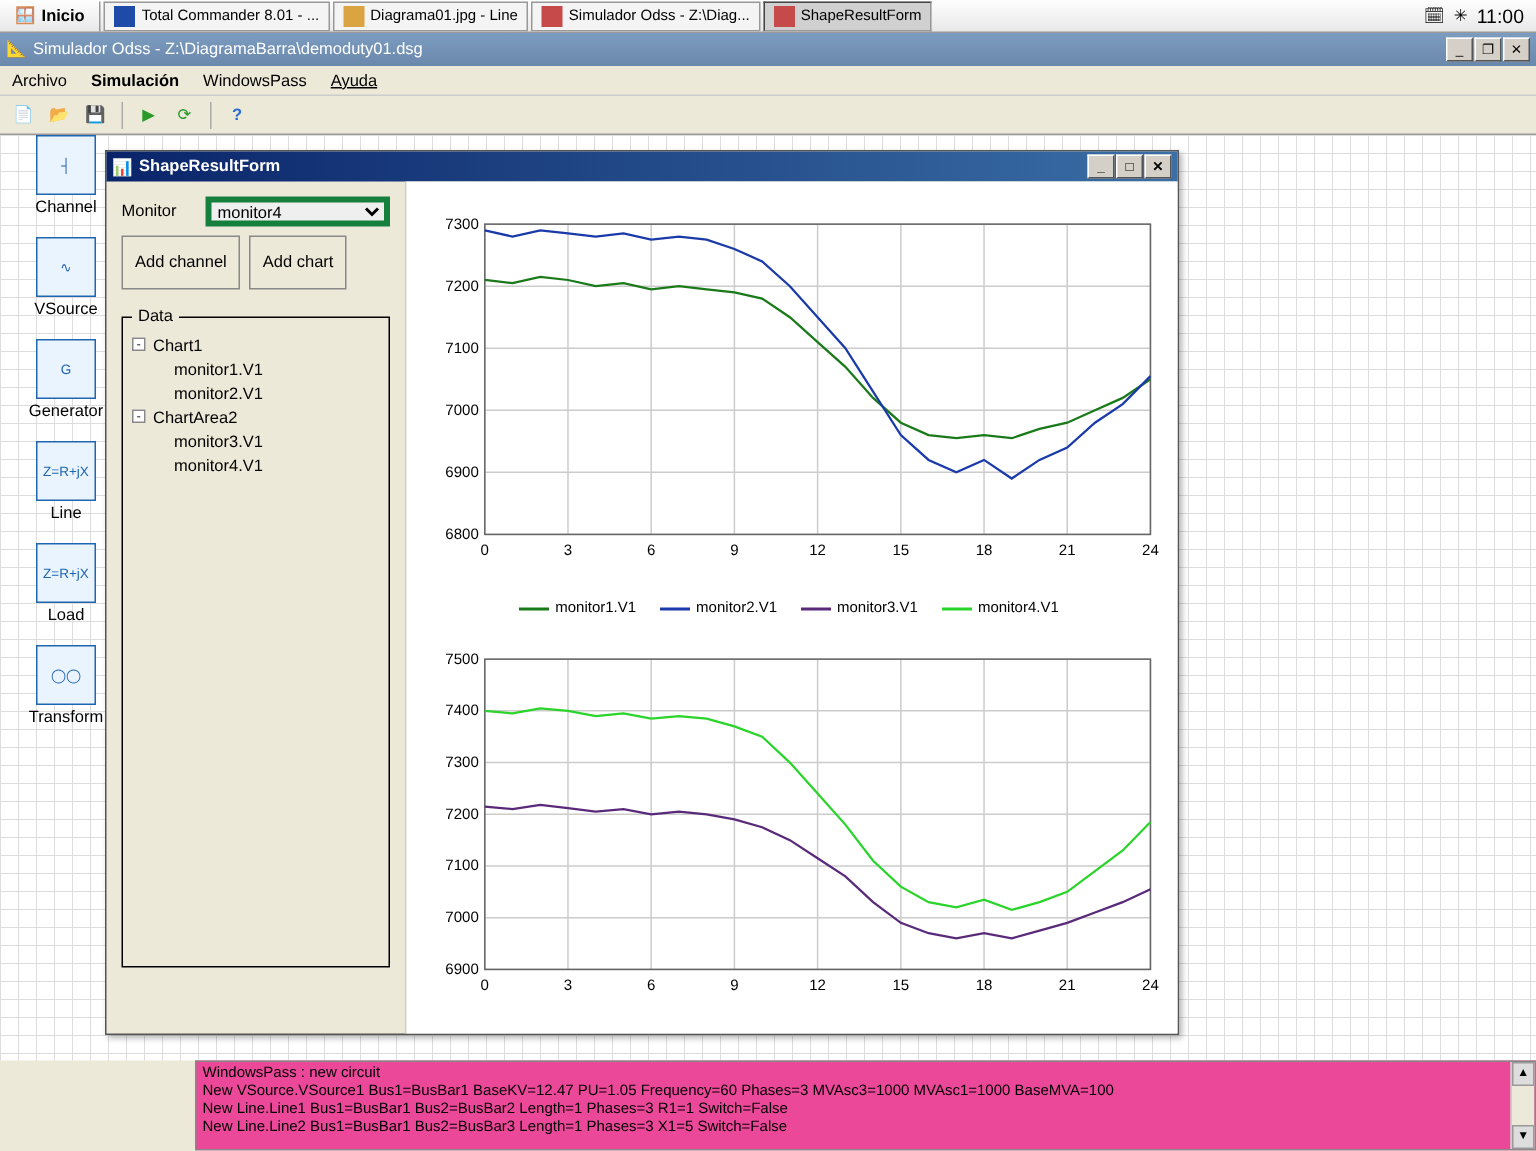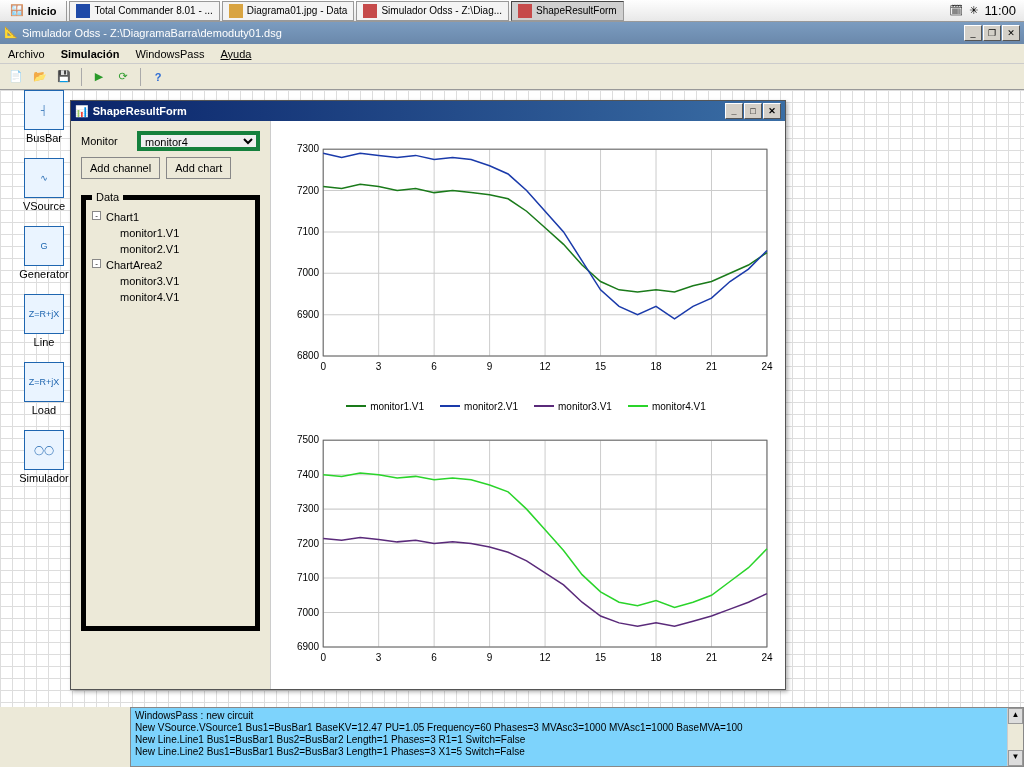--- a/index.html
+++ b/index.html
@@ -38,57 +38,57 @@
 
 
 .dialog { position: absolute; top: 100px; left: 70px; width: 716px; height: 590px; border: 1px solid #555; background: #ece9d8; box-shadow: 2px 2px 4px rgba(0,0,0,0.3); }
 .dlg-titlebar { height: 20px; background: linear-gradient(90deg, #0a246a, #3a6ea5); color: #fff; display: flex; align-items: center; padding: 0 4px; font-weight: bold; font-size: 11px; }
 .dlg-body { display: flex; height: calc(100% - 20px); justify-content: center; }
 .dlg-left { width: 200px; padding: 10px; border-right: 1px solid #ccc; }
 .frow { display: flex; align-items: center; margin-bottom: 6px; gap: 6px; }
 .frow label { width: 50px; }
 .frow select { flex: 1; height: 20px; border: 4px solid #15803d; font-size: 11px; }
 .btn-row { display: flex; gap: 6px; margin: 6px 0 12px; }
-.btn { height: 22px; padding: 0 8px; border: 1px solid #888; background: #ece9d8; cursor: pointer; font-size: 11px; }
-.dataset { border: 5px solid #000000; padding: 6px; position: relative; flex: 1; height: 440px;}
+.btn { height: 36px; padding: 0 8px; border: 1px solid #888; background: #ece9d8; cursor: pointer; font-size: 11px; }
+.dataset { border: 1px solid #000000; padding: 6px; position: relative; flex: 1; height: 440px;}
 .dataset legend { font-size: 11px; padding: 0 4px; }
 .tree { font-size: 11px; line-height: 16px; }
 .tree .node { padding-left: 14px; position: relative; }
 .tree .exp { position: absolute; left: 0; top: 2px; width: 9px; height: 9px; border: 1px solid #888; font-size: 8px; line-height: 7px; text-align: center; background: #fff; cursor: pointer; }
 
 
 .dlg-right { flex: 1; background: #fff; padding: 4px 8px 4px 4px; display: flex; flex-direction: column; }
 .chart-container { flex: 1; position: relative; }
 svg.chart { width: 100%; height: 100%; }
 .legend-row { text-align: center; font-size: 10px; padding: 4px 0; }
 .legend-item { display: inline-flex; align-items: center; gap: 4px; margin: 0 8px; }
 .leg-line { width: 20px; height: 2px; display: inline-block; }
 
 
-.console { position: absolute; bottom: 0; left: 130px; right: 0; height: 60px; background: #7dd3fc; border: 1px solid #888; font-family: Arial; font-size: 10px; padding: 2px 4px; overflow: hidden; line-height: 12px; }
+.console { position: absolute; bottom: 0; left: 130px; right: 0; height: 60px; background: #ec4899; border: 1px solid #888; font-family: Arial; font-size: 10px; padding: 2px 4px; overflow: hidden; line-height: 12px; }
 .console-scroll { position: absolute; right: 0; top: 0; width: 16px; height: 100%; background: #ece9d8; border-left: 1px solid #ccc; }
 .scroll-up, .scroll-down { height: 16px; background: #ddd; border: 1px solid #999; text-align: center; font-size: 8px; cursor: pointer; }
 
 </style>
 </head>
 <body>
 
 <div class="taskbar">
   <div class="start-btn">
     <span>🪟</span>
     <span>Inicio</span>
   </div>
   <div id="task-items" style="display: flex;">
       <div class="task-item">
         <span class="task-icon" style="background:#1f4aa8"></span>
         <span>Total Commander 8.01 - ...</span>
       </div>
       <div class="task-item">
         <span class="task-icon" style="background:#d9a441"></span>
-        <span>Diagrama01.jpg - Data</span>
+        <span>Diagrama01.jpg - Line</span>
       </div>
       <div class="task-item">
         <span class="task-icon" style="background:#c64a4a"></span>
         <span>Simulador Odss - Z:\Diag...</span>
       </div>
       <div class="task-item active">
         <span class="task-icon" style="background:#c64a4a"></span>
         <span>ShapeResultForm</span>
       </div>
     </div>
@@ -131,41 +131,41 @@
   <div class="tb-btn">
       <span style="color:#2a6ad4;font-weight:bold">?</span>
     </div>
 </div>
 
 <div class="canvas"></div>
 
 <div class="palette" id="palette">
     <div class="pal-item">
       <div class="pal-box">┤</div>
-      <div>BusBar</div>
+      <div>Channel</div>
     </div>
     <div class="pal-item">
       <div class="pal-box">∿</div>
       <div>VSource</div>
     </div>
     <div class="pal-item">
       <div class="pal-box">G</div>
       <div>Generator</div>
     </div>
     <div class="pal-item">
       <div class="pal-box">Z=R+jX</div>
       <div>Line</div>
     </div>
     <div class="pal-item">
       <div class="pal-box">Z=R+jX</div>
       <div>Load</div>
     </div>
     <div class="pal-item">
       <div class="pal-box">◯◯</div>
-      <div>Simulador</div>
+      <div>Transform</div>
     </div>
   </div>
 
 <div class="dialog">
   <div class="dlg-titlebar">
     <span style="margin-right:4px">📊</span>
     <span>ShapeResultForm</span>
     <div class="win-controls">
       <div class="wc-btn">_</div>
       <div class="wc-btn">□</div>

